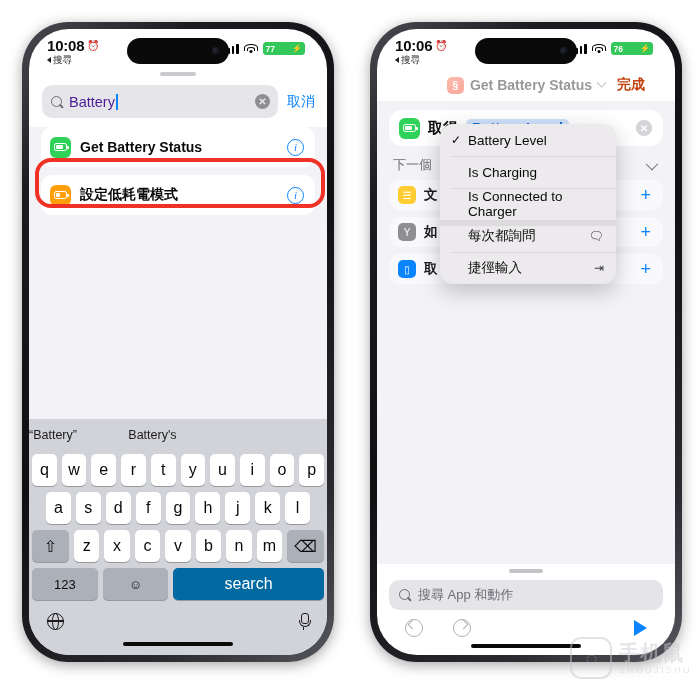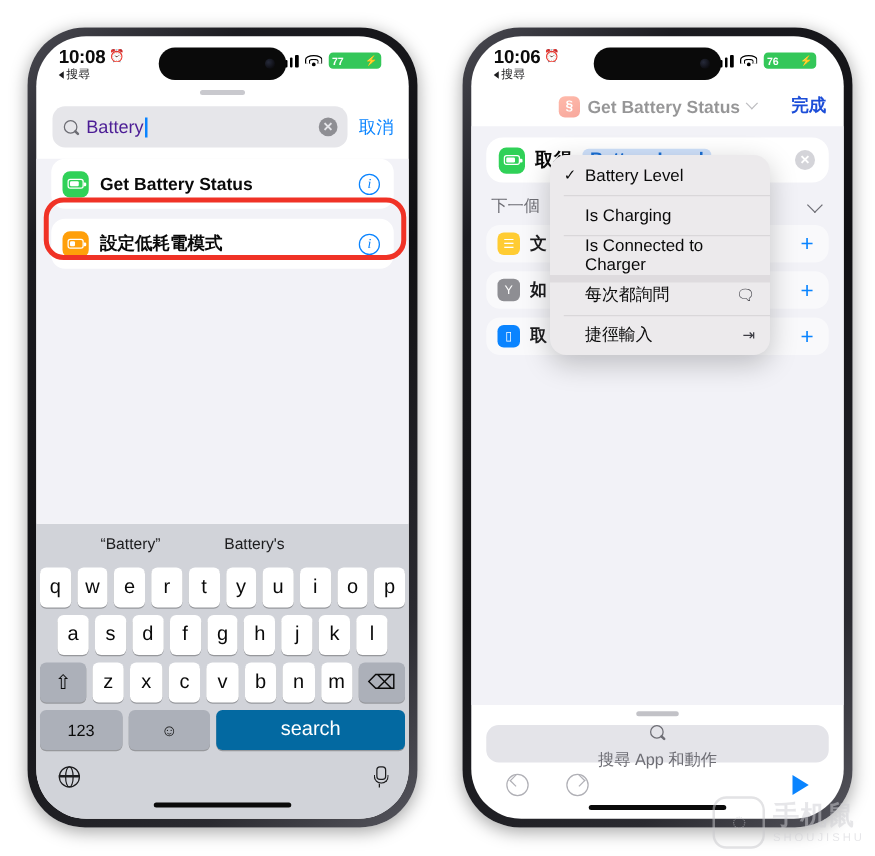--- a/index.html
+++ b/index.html
@@ -118,21 +118,21 @@
     color:#0a84ff; font-size: 11px; display:flex; align-items:center; justify-content:center;
     font-style: italic; font-family: "Liberation Serif", serif; flex:none; }
   .hilite-box {
     position: absolute; left: 6px; top: 31px; width: 290px; height: 50px;
     border: 4px solid #f03226; border-radius: 16px; pointer-events: none;
   }
 
   
   .keyboard { background: #d1d3d9; padding-bottom: 2px; }
   .predict { height: 32px; display: flex; align-items: center; }
-  .predict div { flex: 1; text-align: right; font-size: 12.5px; color: #1c1c1e;
+  .predict div { flex: 1; text-align: left; font-size: 12.5px; color: #1c1c1e;
     position: relative; }
   .predict div + div::before { content:""; position:absolute; left:0; top:7px; bottom:7px;
     width:1px; background:#b5b7bd; }
   .krow { display: flex; justify-content: center; gap: 5px; padding: 3px 3px; }
   .key {
     background: #fff; border-radius: 5px; height: 32px; flex: 1;
     display: flex; align-items: center; justify-content: center;
     font-size: 16px; color: #0a0a0a; box-shadow: 0 1px 0 rgba(0,0,0,.28);
   }
   .krow.r2 { padding-left: 17px; padding-right: 17px; }
@@ -161,21 +161,21 @@
   
   .nav-bar { height: 32px; display: flex; align-items: center; justify-content: center;
     position: relative; padding: 0 14px; }
   .nav-title { display: flex; align-items: center; gap: 6px; opacity: .46; }
   .sc-icon { width: 17px; height: 17px; border-radius: 5px;
     background: linear-gradient(160deg,#ff6b4a,#f0422a); color:#fff; font-size: 11px;
     display:flex; align-items:center; justify-content:center; font-weight:bold; }
   .nav-title-text { font-size: 14px; font-weight: bold; color: #1c1c1e; }
   .chev-d { width:7px; height:7px; border-right:1.8px solid #6d6d74; border-bottom:1.8px solid #6d6d74;
     transform: rotate(45deg) translate(-2px,-2px); }
-  .nav-done { position: absolute; right: 14px; font-size: 14px; font-weight: bold; color: #1d4ed8; }
+  .nav-done { position: absolute; right: 30px; font-size: 14px; font-weight: bold; color: #c2410c; }
 
   .editor { background: #f2f2f7; flex: 1; position: relative; overflow: hidden; }
   .action-card {
     background: #fff; border-radius: 13px; margin: 9px 12px 0; height: 36px;
     display:flex; align-items:center; gap: 8px; padding: 0 11px 0 10px;
   }
   .act-label { font-size: 15px; font-weight: bold; color: #0a0a0a; }
   .token { background: #cfe1fb; color: #1a6fd4; font-size: 14.5px; font-weight: bold;
     border-radius: 5px; padding: 1px 6px; }
   .card-x { margin-left:auto; width: 16px; height: 16px; border-radius:50%; background:#d4d4d9;
@@ -207,21 +207,21 @@
   .menu-item + .menu-item::before { content:""; position:absolute; left:11px; right:0; top:0;
     height:1px; background:#d9d7d9; }
   .menu-item.grp::before { left:0; height:6px; background:#dedbde; }
   .mi-check { width: 11px; font-size: 12px; color:#0a0a0a; flex:none; }
   .mi-label { flex: 1; }
   .mi-glyph { font-size: 12px; color:#3c3c43; }
 
   .search-bottom { padding: 0 12px; }
   .sb-grab { width: 34px; height: 4px; border-radius:2px; background:#c2c2c7; margin: 5px auto 7px; }
   .sb-field { background:#e4e4e9; border-radius: 10px; height: 30px; display:flex;
-    align-items:center; gap:7px; padding: 0 10px; flex-direction: column; }
+    align-items:center; gap:7px; padding: 0 10px; }
   .sb-ph { font-size: 13px; color:#6d6d74; }
   .toolbar { display:flex; align-items:center; padding: 9px 16px 0; gap: 30px; }
   .tool-circ { width: 18px; height: 18px; border-radius:50%; border:1.5px solid #b0b0b6;
     position: relative; }
   .tool-circ::after { content:""; position:absolute; top:1px; left:3px; width:6px; height:6px;
     border-left:1.5px solid #b0b0b6; border-top:1.5px solid #b0b0b6; transform: rotate(-45deg); }
   .tool-circ.redo::after { left:auto; right:3px; border-left:none; border-right:1.5px solid #b0b0b6;
     transform: rotate(45deg); }
   .play { margin-left:auto; width:0; height:0; border-left: 13px solid #0a84ff;
     border-top: 8px solid transparent; border-bottom: 8px solid transparent; }

